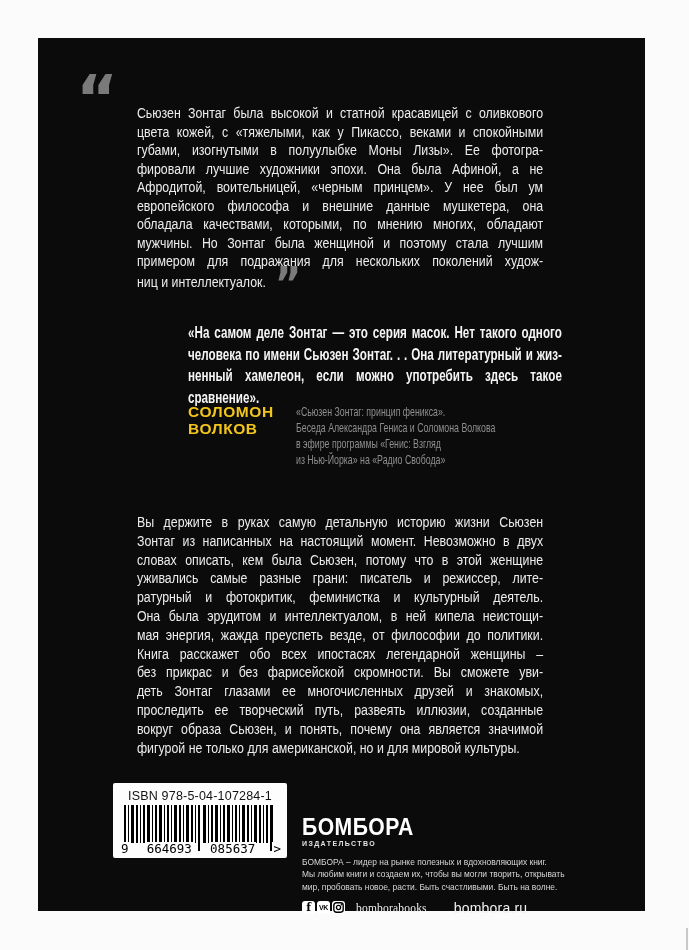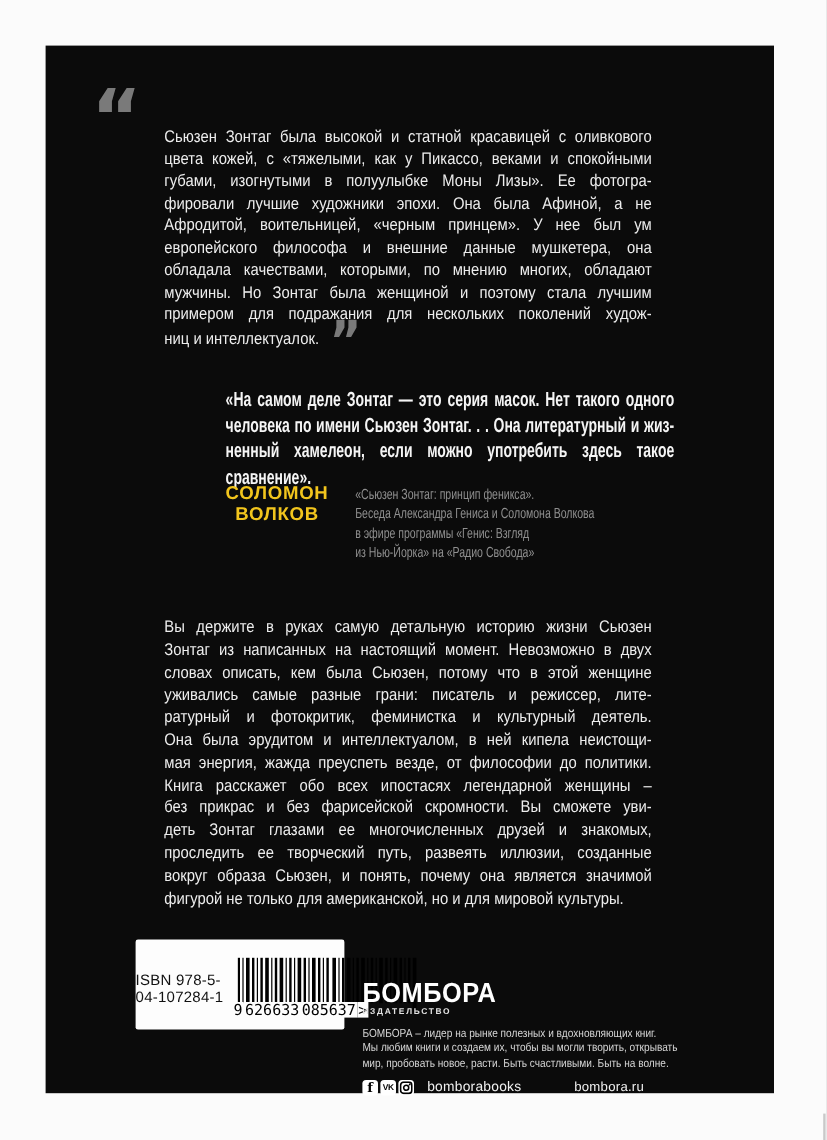--- a/index.html
+++ b/index.html
@@ -38,32 +38,32 @@
   
   .pull-quote{
     position:absolute;left:150px;top:284px;width:545px;
     transform:scaleX(0.686);transform-origin:0 0;
     color:#f5f5f5;font-size:17px;font-weight:bold;line-height:21.5px;
     white-space:pre-line;text-align:justify;text-align-last:justify;
   }
   .pq-author{
     position:absolute;left:150px;top:365px;
     color:#f2c51d;font-size:15.5px;font-weight:bold;line-height:17px;
-    letter-spacing:0.6px;white-space:pre-line;text-align:center;
+    letter-spacing:0.6px;white-space:pre-line;
   }
   .pq-source{
     position:absolute;left:258px;top:366px;width:300px;
     transform:scaleX(0.72);transform-origin:0 0;
     color:#8f8f8f;font-size:12.2px;line-height:16px;white-space:pre-line;
   }
   
   .isbn-box{
     position:absolute;left:75px;top:745px;width:174px;height:75px;
     background:#fdfdfd;border-radius:2px;color:#111;
-    display:flex;flex-direction:row;align-items:center;
+    display:flex;flex-direction:column;align-items:center;text-align:center;
   }
   .isbn-label{font-size:12.5px;letter-spacing:0.2px;margin-top:6px;}
   .barcode{position:relative;width:152px;height:48px;margin-top:2px;}
   .barcode svg{position:absolute;left:0;top:0;}
   .barcode-digits{
     position:absolute;left:-4px;right:-6px;bottom:-2px;
     display:flex;justify-content:space-between;
     font-family:"DejaVu Sans Mono", monospace;font-size:12.5px;color:#000;
   }
   .barcode-digits span{background:#fdfdfd;padding:0 1px;line-height:13px;}
@@ -82,22 +82,22 @@
     font-size:9.8px;line-height:12.3px;color:#d6d6d6;white-space:pre-line;
   }
   .social-row{margin-top:7px;display:flex;align-items:center;}
   .soc{
     width:13px;height:13px;background:#fff;border-radius:3px;
     color:#000;display:flex;align-items:center;justify-content:center;
     margin-right:2px;overflow:hidden;
   }
   .soc-f{font-family:"DejaVu Serif", serif;font-weight:bold;font-size:11px;line-height:13px;}
   .soc-vk{font-weight:bold;font-size:7px;letter-spacing:-0.3px;}
-  .handle{margin-left:9px;font-size:11.5px;color:#f0f0f0;letter-spacing:0.2px;}
-  .site{margin-left:44px;font-size:11px;color:#f0f0f0;letter-spacing:0.2px;}
+  .handle{margin-left:9px;font-size:11.5px;color:#f0f0f0;letter-spacing:0.2px;font-family:Liberation Serif, serif;}
+  .site{margin-left:27px;font-size:14px;color:#f0f0f0;letter-spacing:0.2px;}
   .edge-artifact{
     position:absolute;right:1px;top:928px;width:2px;height:22px;background:#c9c9c9;
   }
 </style>
 </head>
 <body>
 
 <div class="page">
   <div class="cover">
 
@@ -182,21 +182,21 @@
             <rect x="127" y="0" width="1" height="38"></rect>
             <rect x="130" y="0" width="3" height="38"></rect>
             <rect x="135" y="0" width="2" height="38"></rect>
             <rect x="139" y="0" width="1" height="38"></rect>
             <rect x="142" y="0" width="2" height="38"></rect>
             <rect x="146" y="0" width="3" height="46"></rect>
           </g>
         </svg>
         <div class="barcode-digits">
           <span>9</span>
-          <span>626633</span>
+          <span>664693</span>
           <span>085637</span>
           <span>&gt;</span>
         </div>
       </div>
     </div>
 
     <div class="pub">
       <div class="pub-logo">БОМБОРА</div>
       <div class="pub-sub">ИЗДАТЕЛЬСТВО</div>
       <div class="pub-about">БОМБОРА – лидер на рынке полезных и вдохновляющих книг.

